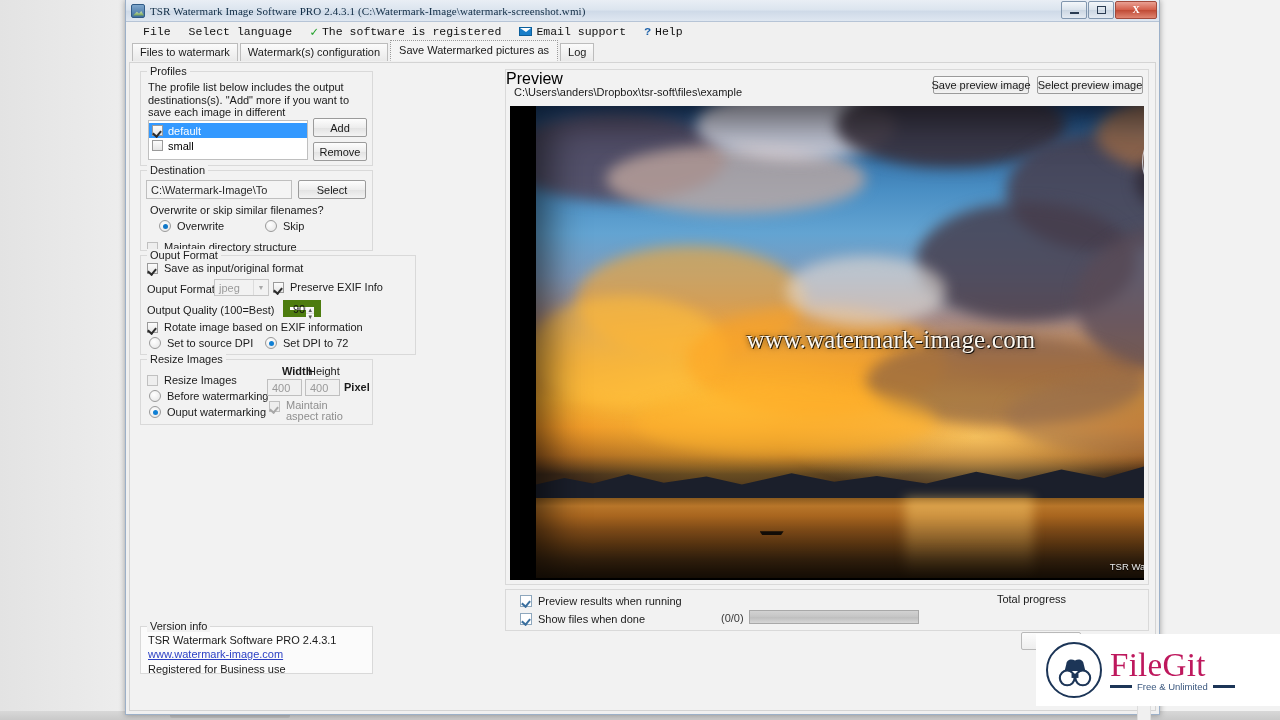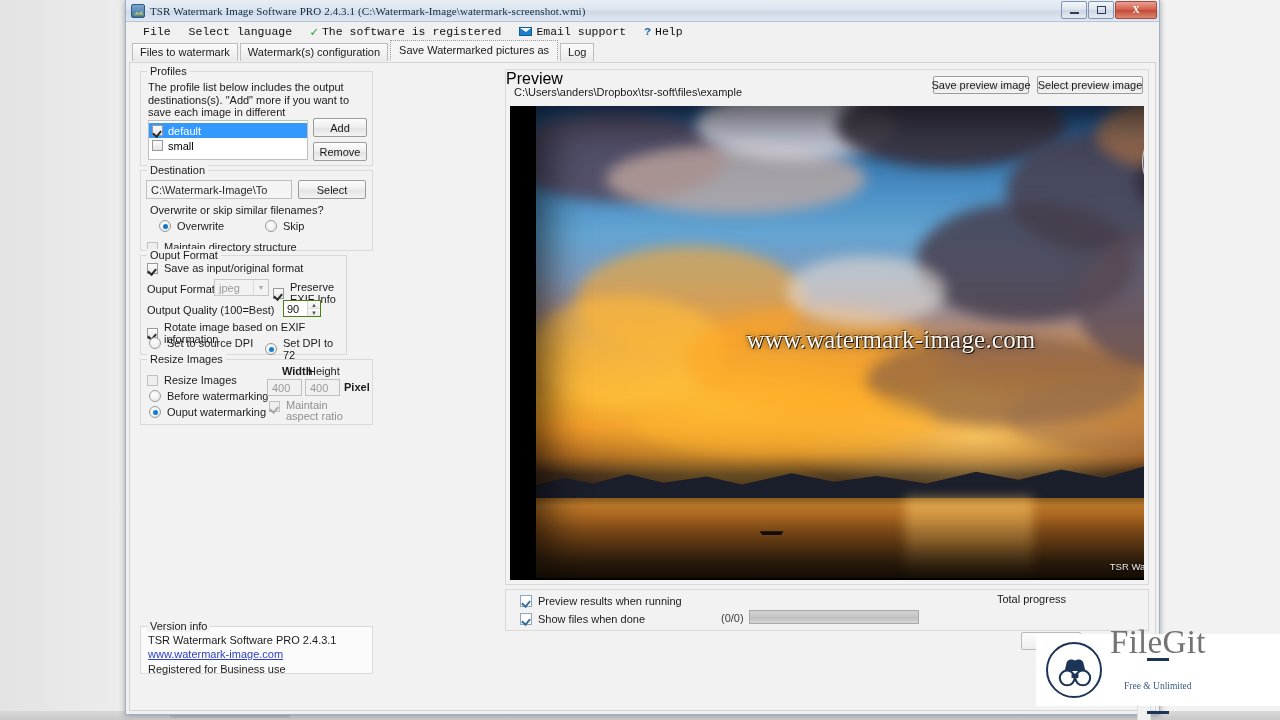--- a/index.html
+++ b/index.html
@@ -200,21 +200,21 @@
     font-size: 11px; color: #9a9a9a; padding-left: 4px;
   }
   .combo .arrow {
     width: 15px; height: 100%;
     display: flex; align-items: center; justify-content: center;
     border-left: 1px solid #dcdcdc;
     font-size: 7px; color: #a9a9a9;
   }
   .spinner {
     display: flex; align-items: stretch;
-    border: 1px solid #4d7c0f; background: #fff;
+    border: 7px solid #4d7c0f; background: #fff;
     width: 38px; height: 17px;
   }
   .spinner .val { flex: 1; font-size: 11px; color: #111; display: flex; align-items: center; padding-left: 3px; }
   .spinner .arrows { width: 13px; display: flex; flex-direction: column; border-left: 1px solid #d6d6d6; }
   .spinner .arrows div {
     flex: 1; display: flex; align-items: center; justify-content: center;
     font-size: 6px; color: #555;
     background: linear-gradient(180deg,#fafafa,#ededed);
   }
   .spinner .arrows div:first-child { border-bottom: 1px solid #dedede; }
@@ -353,27 +353,27 @@
     padding-left: 10px;
   }
   #fg-circle {
     width: 56px; height: 56px; border-radius: 50%;
     border: 2px solid #1c3557; flex: none;
     position: relative; background: #fff;
   }
   #fg-text { display: flex; flex-direction: column; }
   #fg-name {
     font-family: "Liberation Serif", serif;
-    font-size: 33px; color: #737373; line-height: 32px;
+    font-size: 33px; color: #be185d; line-height: 32px;
     letter-spacing: .3px;
   }
   #fg-tag {
-    display: flex; align-items: center; gap: 20px;
-    font-family: Liberation Serif, serif;
-    font-size: 9.5px; color: #3b587f; flex-direction: column;
+    display: flex; align-items: center; gap: 5px;
+    font-family: Liberation Sans, sans-serif;
+    font-size: 9.5px; color: #3b587f;
   }
   #fg-tag .dash { width: 22px; height: 3px; background: #1c3557; }
 </style>
 </head>
 <body>
 
 <div id="desktop">
   <div id="desktop-left"></div>
   <div id="desktop-bottom">
     <div id="desktop-taskbar-hint"></div>
@@ -473,21 +473,21 @@
       <div class="rowflex" style="position:absolute; left:124px; top:49px;">
         <span class="radio"></span>
         <span class="lbl">Skip</span>
       </div>
       <div class="rowflex" style="position:absolute; left:6px; top:70px;">
         <span class="cb disabled"></span>
         <span class="lbl">Maintain directory structure</span>
       </div>
     </div>
 
-    <div class="group" style="left:10px; top:192px; width:207px; height:100px;">
+    <div class="group" style="left:10px; top:192px; width:276px; height:100px;">
       <div class="legend">Ouput Format</div>
       <div class="rowflex" style="position:absolute; left:6px; top:6px;">
         <span class="cb checked"></span>
         <span class="lbl">Save as input/original format</span>
       </div>
       <div class="lbl" style="position:absolute; left:6px; top:27px;">Ouput Format</div>
       <div class="combo" style="position:absolute; left:73px; top:23px; width:55px; height:17px;">
         <span>jpeg</span>
         <span class="arrow">▼</span>
       </div>

